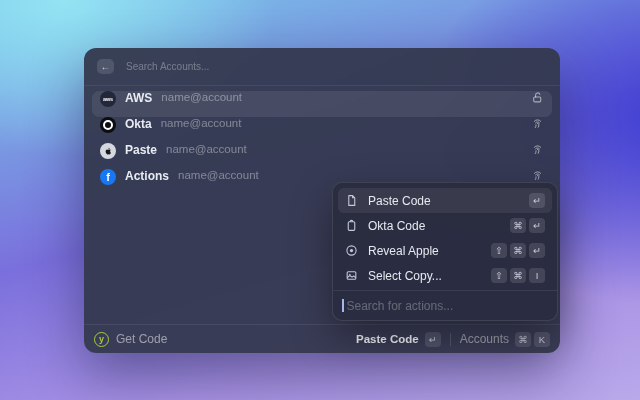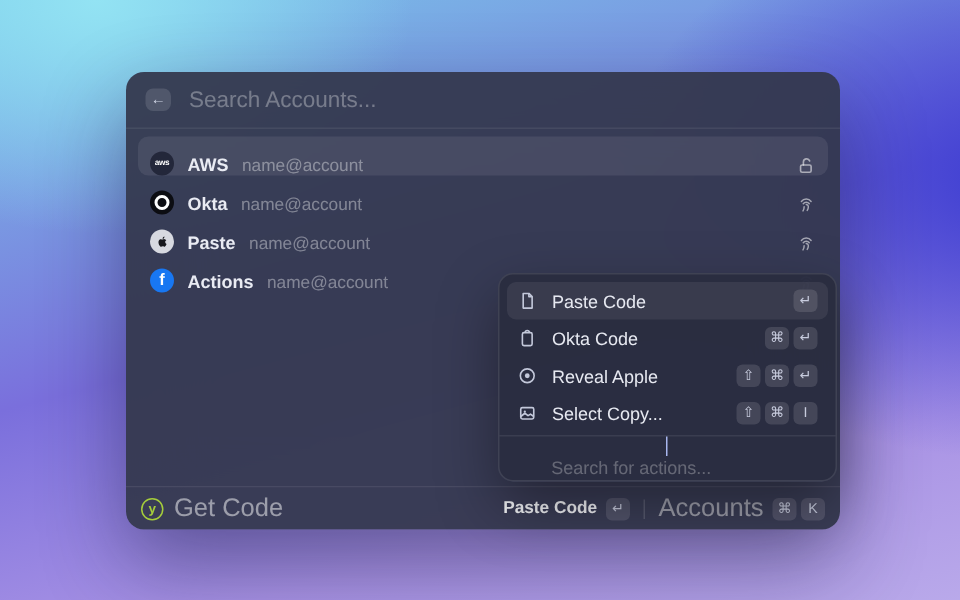--- a/index.html
+++ b/index.html
@@ -10,61 +10,61 @@
       radial-gradient(65% 75% at 105% 30%, #3e3ed2 0%, rgba(62,62,210,0) 62%),
       linear-gradient(165deg, #79c8e9 0%, #7a6fdc 48%, #a993e5 78%, #b9a9ea 100%);}
   .window{position:absolute;left:84px;top:48px;width:476px;height:305px;
     border-radius:12px;background:rgba(51,55,77,0.94);
     box-shadow:0 22px 55px rgba(20,20,60,0.45);backdrop-filter:blur(26px);}
   
   .hdr{display:flex;align-items:center;height:37px;padding:0 13px;gap:10px;}
   .backbtn{width:17px;height:15px;border-radius:5px;background:rgba(255,255,255,0.12);
     color:#cdd2e2;font-size:10px;line-height:15px;text-align:center;cursor:default;}
   .search-input{flex:1;background:transparent;border:none;outline:none;
-    font-size:15px;color:#e8eaf2;font-family:"Liberation Sans",sans-serif;}
+    font-size:10px;color:#e8eaf2;font-family:"Liberation Sans",sans-serif;}
   .search-input::placeholder{color:rgba(255,255,255,0.32);}
   .divider{height:1px;background:rgba(255,255,255,0.07);}
   
   .list{padding:5px 8px;}
-  .row{display:flex;align-items:flex-end;height:26px;padding:0 8px;border-radius:7px;gap:9px;}
+  .row{display:flex;align-items:flex-start;height:26px;padding:0 8px;border-radius:7px;gap:9px;}
   .row.sel{background:rgba(255,255,255,0.08);}
   .avatar{width:16px;height:16px;border-radius:50%;flex:0 0 16px;display:flex;
     align-items:center;justify-content:center;}
   .av-aws{background:#23273a;color:#fff;font-size:5.5px;font-weight:bold;letter-spacing:-0.2px;}
   .av-okta{background:#0c0d12;}
   .okta-ring{width:6px;height:6px;border:2px solid #fff;border-radius:50%;}
   .av-apple{background:#d7d9e0;color:#17181d;}
   .av-fb{background:#1877f2;color:#fff;font-size:11px;font-weight:bold;line-height:16px;}
   .rname{font-size:12px;font-weight:600;color:#e9ebf3;}
   .rsub{font-size:11.5px;color:rgba(255,255,255,0.38);}
   .rright{margin-left:auto;color:rgba(255,255,255,0.55);display:flex;align-items:center;}
   
   .footer{position:absolute;left:0;right:0;bottom:0;height:28px;border-top:1px solid rgba(255,255,255,0.08);
     display:flex;align-items:center;padding:0 10px;border-radius:0 0 12px 12px;}
   .ylogo{width:13px;height:13px;border:1.6px solid #a5cd3b;border-radius:50%;color:#a5cd3b;
     font-size:9px;font-weight:bold;display:flex;align-items:center;justify-content:center;margin-right:7px;}
-  .ftext{font-size:17px;color:rgba(255,255,255,0.5);}
+  .ftext{font-size:12px;color:rgba(255,255,255,0.5);}
   .fspacer{flex:1;}
   .fprimary{font-size:11.5px;font-weight:600;color:#f3f4f8;margin-right:6px;}
   .key{min-width:10px;height:15px;padding:0 3px;border-radius:4px;background:rgba(255,255,255,0.12);
     color:#c7cbdd;font-size:9.5px;line-height:15px;text-align:center;display:inline-block;}
   .vsep{width:1px;height:13px;background:rgba(255,255,255,0.15);margin:0 9px;}
   .fkeys{display:flex;gap:3px;margin-left:6px;}
   
   .panel{position:absolute;left:332px;top:182px;width:224px;height:137px;border-radius:10px;
     background:rgba(42,45,64,0.98);border:1px solid rgba(255,255,255,0.10);
     box-shadow:0 16px 40px rgba(0,0,0,0.38);display:flex;flex-direction:column;}
   .pitems{padding:5px 5px 2px 5px;}
   .pitem{display:flex;align-items:center;height:25px;padding:0 7px;border-radius:6px;gap:9px;}
   .pitem.sel{background:rgba(255,255,255,0.07);}
   .picon{color:#c3c8da;display:flex;align-items:center;flex:0 0 14px;}
   .plabel{font-size:12px;color:#e7e9f1;}
   .pkeys{margin-left:auto;display:flex;gap:3px;}
   .psearch{border-top:1px solid rgba(255,255,255,0.08);height:30px;display:flex;
-    align-items:center;padding:0 9px;margin-top:auto;flex-direction:column;}
+    align-items:center;padding:0 9px;margin-top:auto;}
   .caret{width:1.5px;height:13px;background:#a8b6ee;margin-right:1px;}
   .pinput{flex:1;background:transparent;border:none;outline:none;font-size:12px;
     color:#e7e9f1;font-family:"Liberation Sans",sans-serif;}
   .pinput::placeholder{color:rgba(255,255,255,0.28);}
   svg{display:block;}
 </style>
 </head>
 <body>
 
 <div class="bg"></div>

